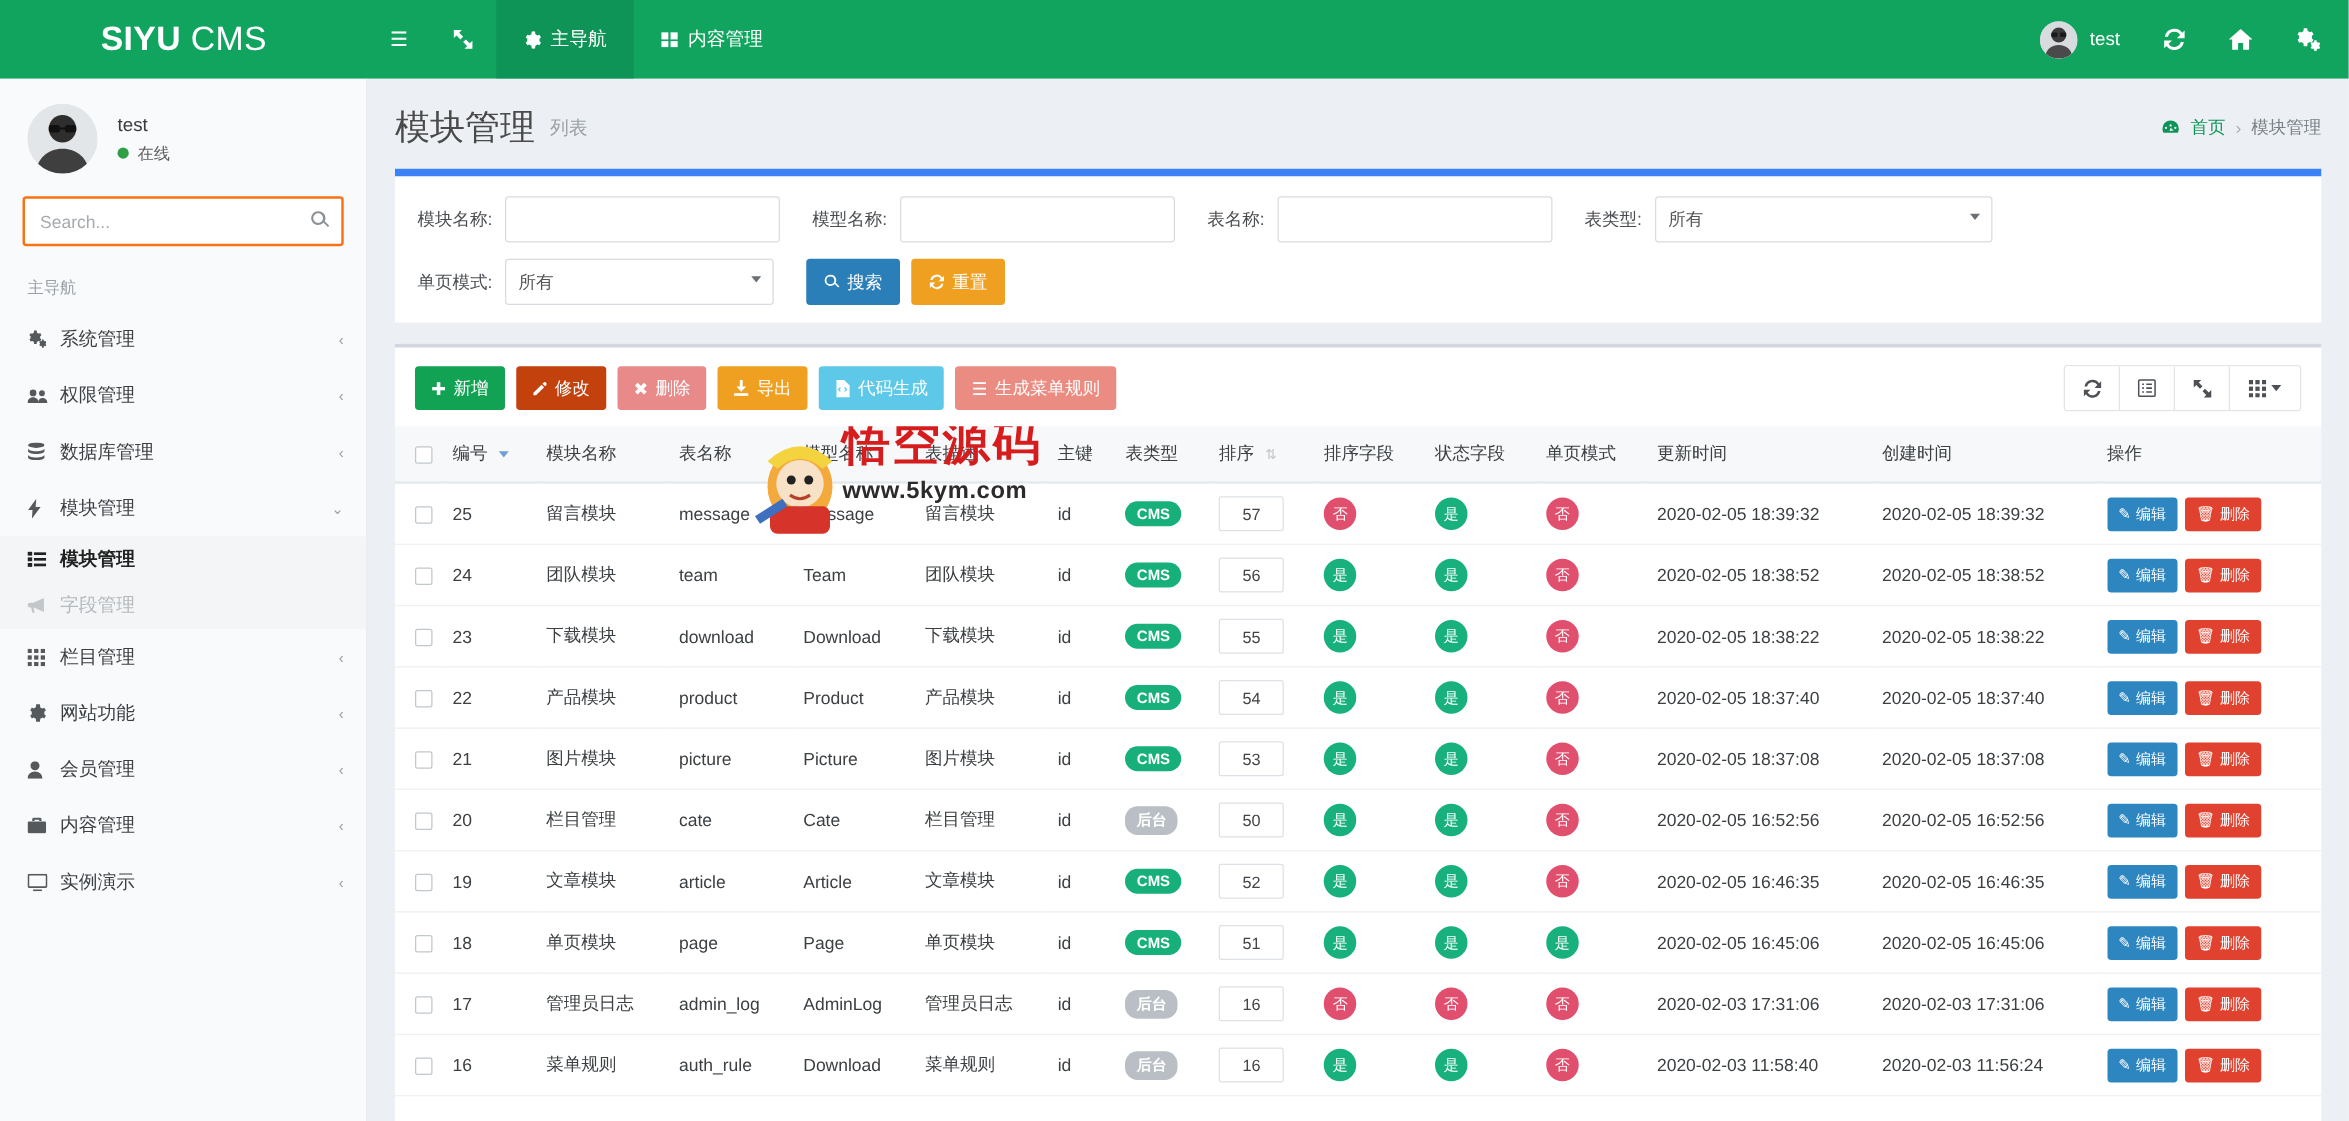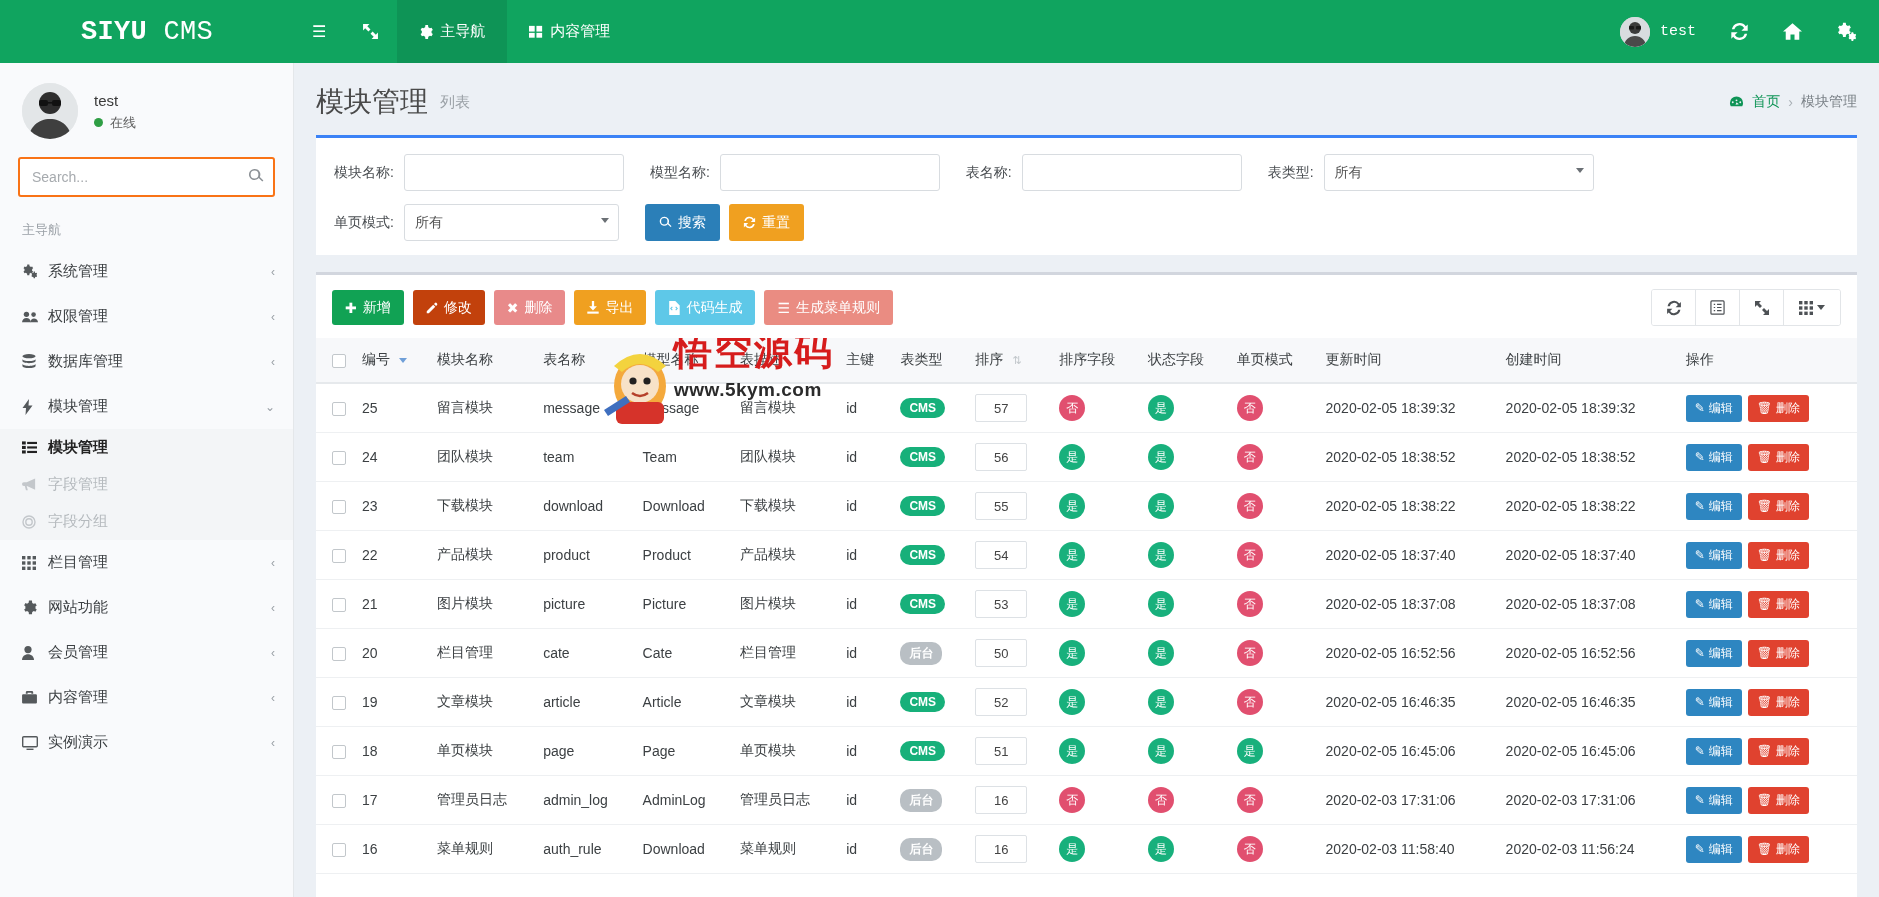--- a/index.html
+++ b/index.html
@@ -5,21 +5,21 @@
   * { box-sizing: border-box; }
   html, body { margin:0; padding:0; }
   body {
     width:1879px; height:897px; overflow:hidden;
     font-family:"Liberation Sans","DejaVu Sans",sans-serif;
     font-size:14px; color:#444; background:#ecf0f5;
   }
   .app { display:flex; flex-direction:column; width:1879px; height:897px; }
 
   
-  .topbar { height:63px; background:#10a45f; display:flex; align-items:stretch; flex:0 0 63px; color:#fff;font-family:Liberation Mono, monospace; }
+  .topbar { height:63px; background:#10a45f; display:flex; align-items:stretch; flex:0 0 63px; color:#fff; }
   .logo { width:294px; flex:0 0 294px; display:flex; align-items:center; justify-content:center;
           font-size:27px; letter-spacing:.3px; }
   .logo b { font-weight:bold; }
   .logo span.light { font-weight:normal; }
   .nav-icons { display:flex; align-items:stretch; }
   .nav-btn { display:flex; align-items:center; padding:0 18px; cursor:pointer; color:#fff; font-size:16px; }
   .nav-btn.wide { padding:0 22px; font-size:15px; gap:7px; }
   .nav-btn.active { background:#0e9456; }
   .topbar-spacer { flex:1; }
   .topbar-right { display:flex; align-items:center; gap:0; padding-right:6px; }
@@ -62,21 +62,21 @@
   
   .content { flex:1; min-width:0; background:#ecf0f5; overflow:hidden; display:flex; flex-direction:column; }
   .page-head { display:flex; align-items:center; padding:20px 22px 14px 22px; }
   .page-title { font-size:28px; color:#4a4a4a; font-weight:normal; }
   .page-sub { font-size:15px; color:#9aa0a6; margin-left:12px; }
   .crumbs { margin-left:auto; font-size:14px; color:#0e9456; display:flex; align-items:center; gap:8px; }
   .crumbs .sep { color:#a9b0b6; }
   .crumbs .cur { color:#7a8187; }
 
   
-  .card { background:#fff; border-top:3px solid #3b82f6; margin:0 22px 17px 22px; }
+  .card { background:#fff; border-top:6px solid #3b82f6; margin:0 22px 17px 22px; }
   .filter-card { padding:16px 18px 14px 18px; }
   .frow { display:flex; align-items:center; gap:0; margin-bottom:13px; }
   .frow:last-child { margin-bottom:0; }
   .fgrp { display:flex; align-items:center; margin-right:26px; }
   .flabel { font-size:14px; color:#4a4e52; margin-right:10px; white-space:nowrap; }
   .finput { height:37px; border:1px solid #d8dce0; border-radius:3px; background:#fff; width:220px;
        padding:0 10px; font-size:14px; outline:none; font-family:"Liberation Sans",sans-serif; }
   .fselect { height:37px; border:1px solid #d8dce0; border-radius:3px; background:#fff; width:215px;
        padding:0 24px 0 10px; font-size:14px; color:#555; outline:none; position:relative;
        display:flex; align-items:center; cursor:pointer; }
@@ -307,29 +307,20 @@
             </span>
             <span>模块管理</span>
           </li>
           <li class="dim">
             <span class="mi-ico">
               <svg width="15" height="13" viewBox="0 0 16 13" fill="currentColor">
                   <path d="M14 0L5 4H2a2 2 0 000 4h1l1.2 4.5h2L5 8h.3L14 12z"></path>
                 </svg>
             </span>
             <span>字段管理</span>
-          </li>
-          <li class="dim">
-            <span class="mi-ico">
-              <svg width="14" height="14" viewBox="0 0 14 14" fill="none" stroke="currentColor" stroke-width="1.4">
-                  <circle cx="7" cy="7" r="6"></circle>
-                  <circle cx="7" cy="7" r="3.2"></circle>
-                </svg>
-            </span>
-            <span>字段分组</span>
           </li>
         </ul>
 
         <li class="m-item">
           <span class="mi-ico">
             <svg width="14" height="14" viewBox="0 0 14 14" fill="#55595c">
                 <rect x="0" y="0" width="3.4" height="3.4"></rect>
                 <rect x="5.3" y="0" width="3.4" height="3.4"></rect>
                 <rect x="10.6" y="0" width="3.4" height="3.4"></rect>
                 <rect x="0" y="5.3" width="3.4" height="3.4"></rect>

